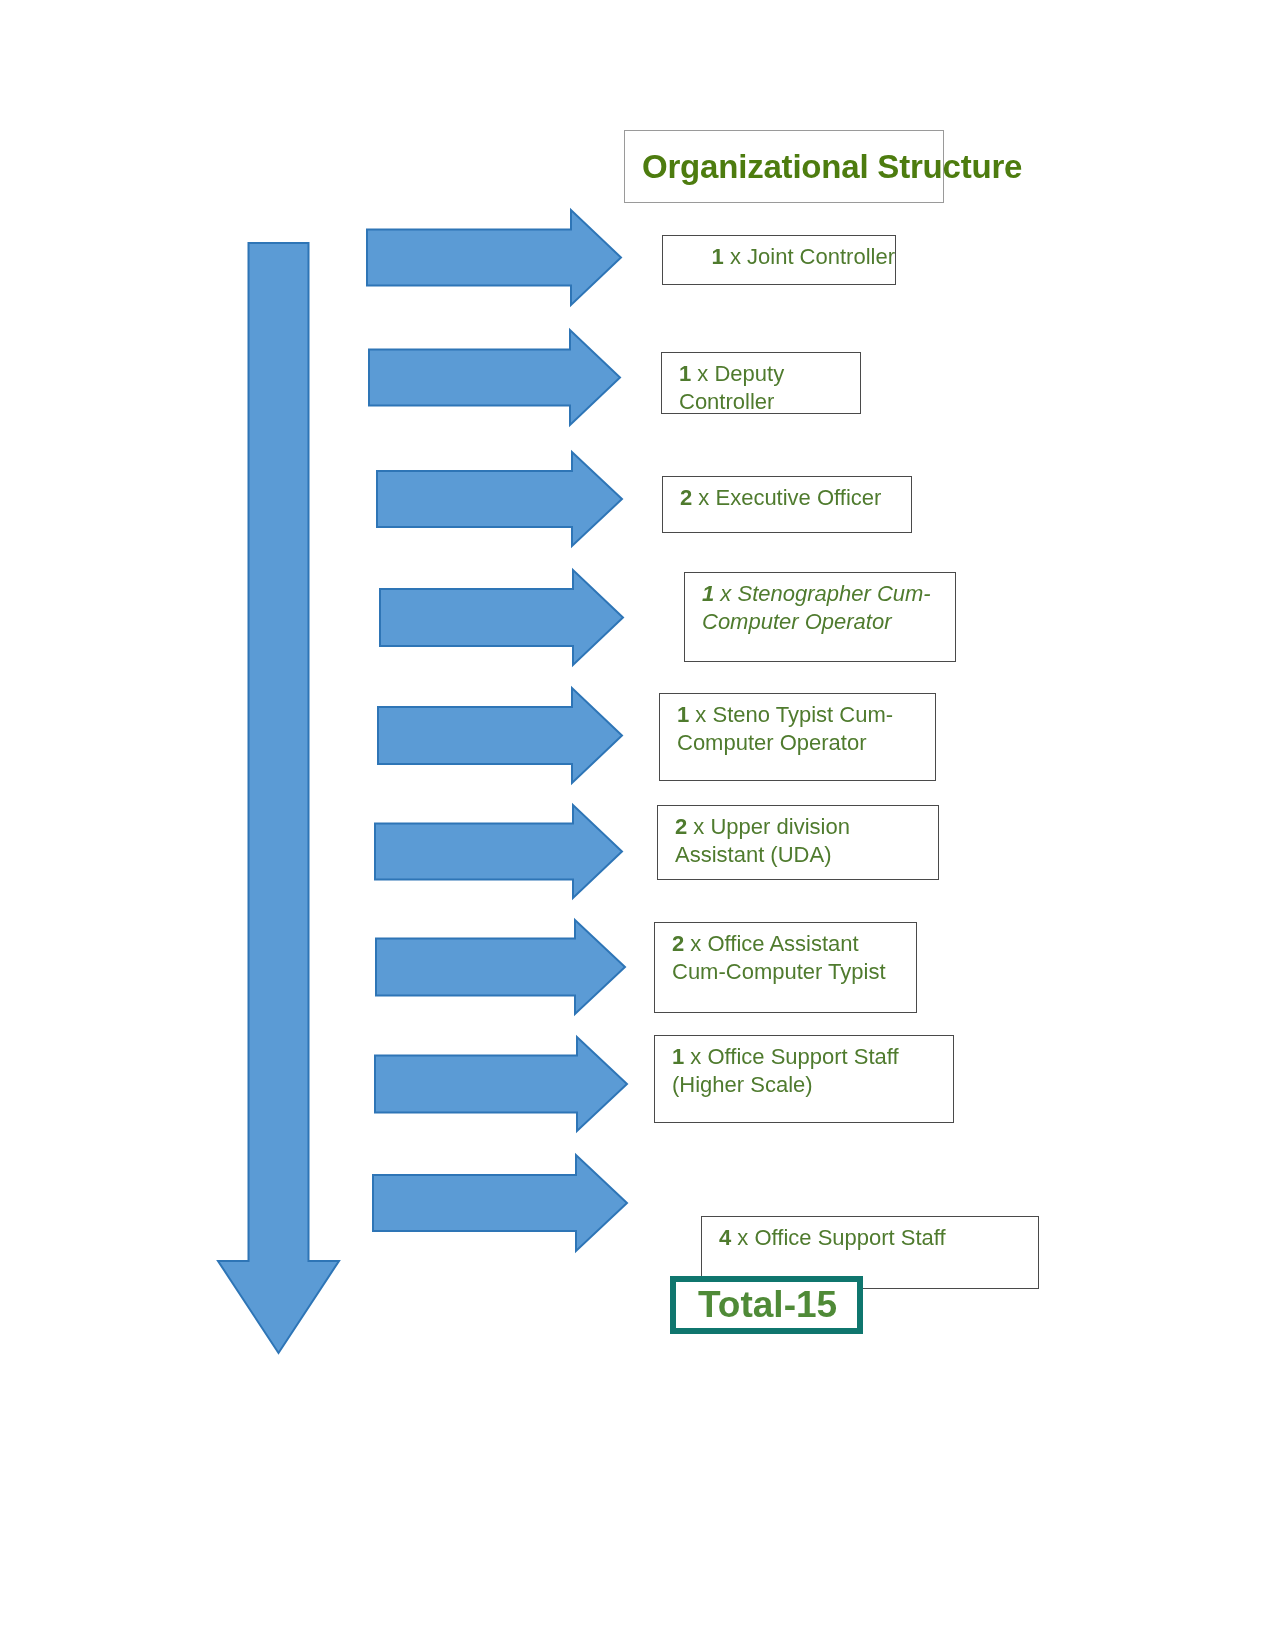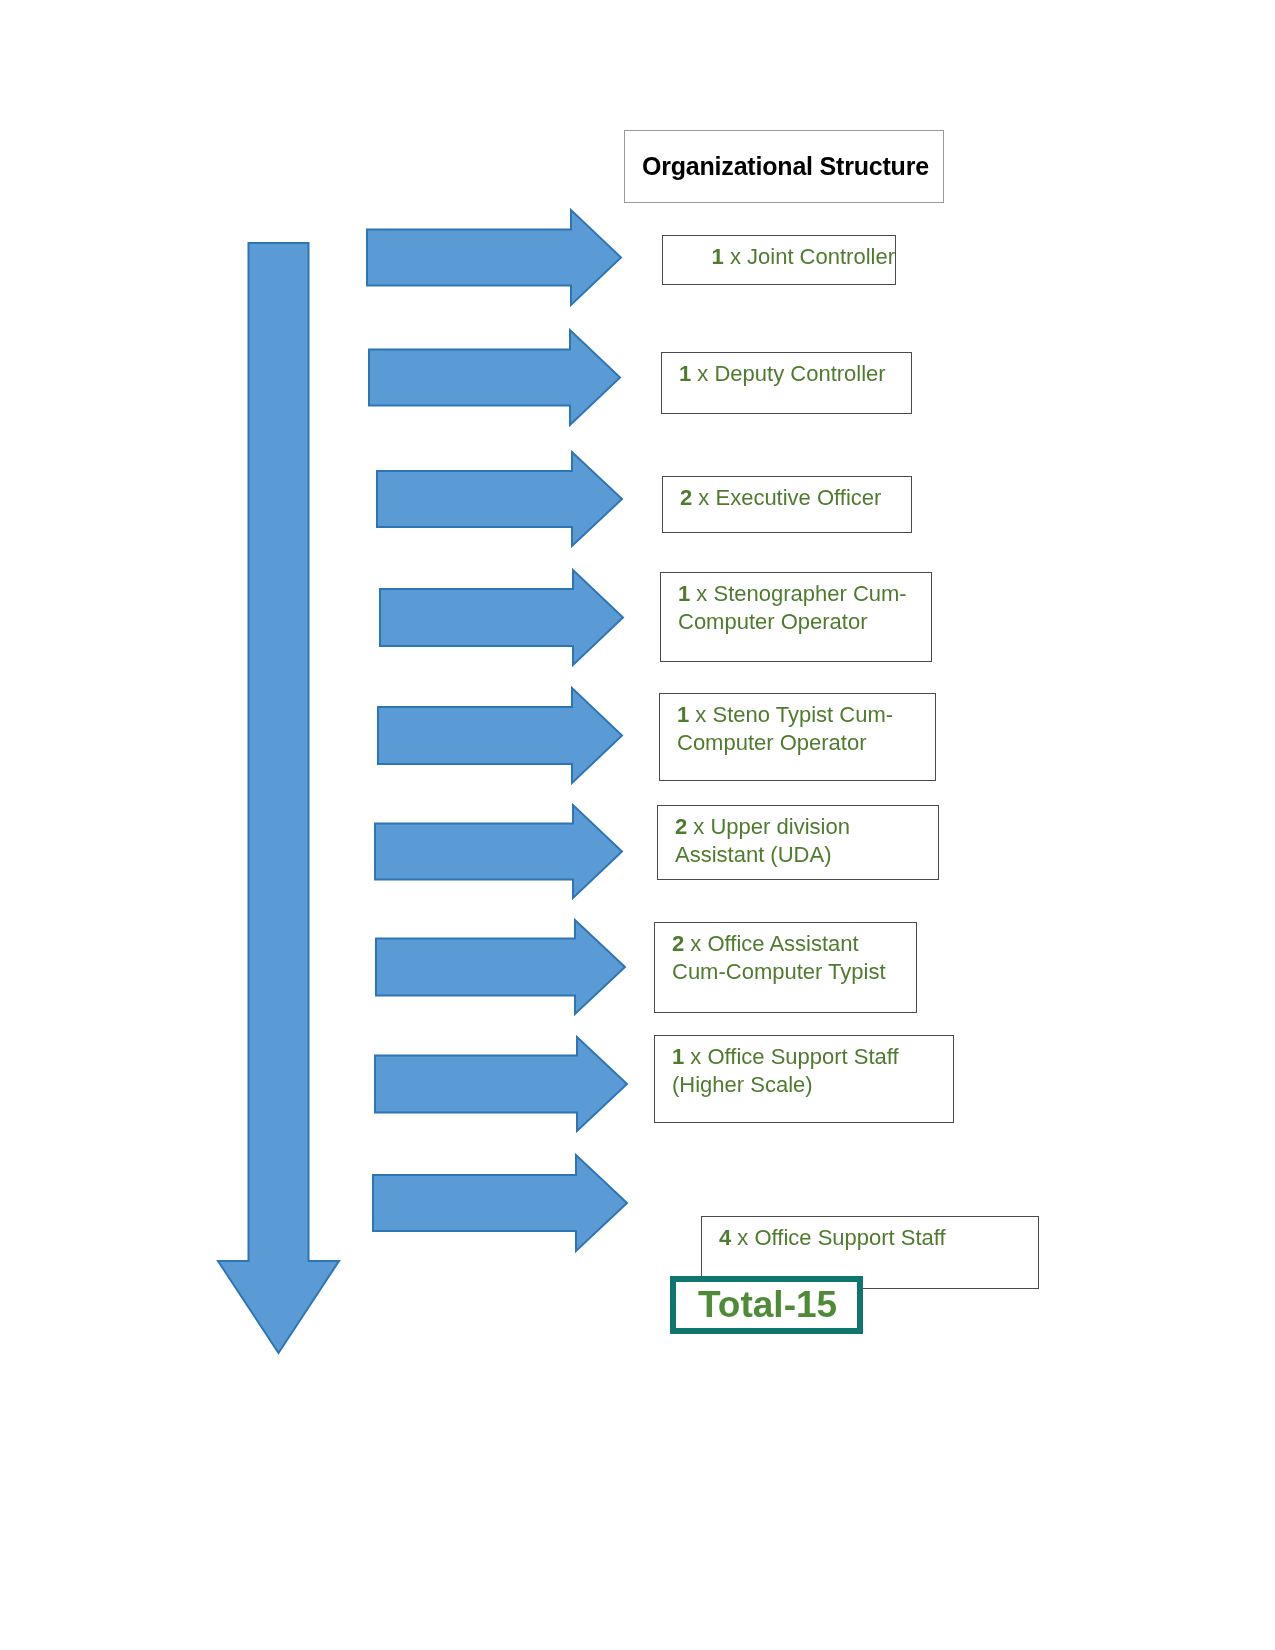--- a/index.html
+++ b/index.html
@@ -22,23 +22,23 @@
   
   .title-box {
     position: absolute;
     box-sizing: border-box;
     border: 1px solid #9a9a9a;
     background: #ffffff;
     display: flex;
     align-items: center;
   }
   .title-text {
-    font-size: 25px;
+    font-size: 33px;
     font-weight: bold;
-    color: #000000;
+    color: #4d7c0f;
     padding-left: 17px;
     letter-spacing: -0.2px;
     white-space: nowrap;
   }
 
   
   .role-box {
     position: absolute;
     box-sizing: border-box;
     border: 1px solid #4a4a4a;
@@ -151,27 +151,27 @@
     </div>
 
   <div class="title-box" id="title-box" style="left: 624px; top: 130px; width: 320px; height: 73px;">
     <span class="title-text">Organizational Structure</span>
   </div>
 
   <div id="roles-layer">
       <div class="role-box" style="left: 662px; top: 235px; width: 234px; height: 50px; justify-content: flex-end;">
         <div class="role-text"><span class="role-count">1</span><span> x Joint Controller</span></div>
       </div>
-      <div class="role-box" style="left: 661px; top: 352px; width: 251px; height: 62px;">
+      <div class="role-box" style="left: 661px; top: 352px; width: 200px; height: 62px;">
         <div class="role-text"><span class="role-count">1</span><span> x Deputy Controller</span></div>
       </div>
       <div class="role-box" style="left: 662px; top: 476px; width: 250px; height: 57px;">
         <div class="role-text"><span class="role-count">2</span><span> x Executive Officer</span></div>
       </div>
-      <div class="role-box" style="left: 660px; top: 572px; width: 272px; height: 90px;">
+      <div class="role-box" style="left: 684px; top: 572px; width: 272px; height: 90px; font-style: italic;">
         <div class="role-text"><span class="role-count">1</span><span> x Stenographer Cum-
 Computer Operator</span></div>
       </div>
       <div class="role-box" style="left: 659px; top: 693px; width: 277px; height: 88px;">
         <div class="role-text"><span class="role-count">1</span><span> x Steno Typist Cum-
 Computer Operator</span></div>
       </div>
       <div class="role-box" style="left: 657px; top: 805px; width: 282px; height: 75px;">
         <div class="role-text"><span class="role-count">2</span><span> x Upper division
 Assistant (UDA)</span></div>

